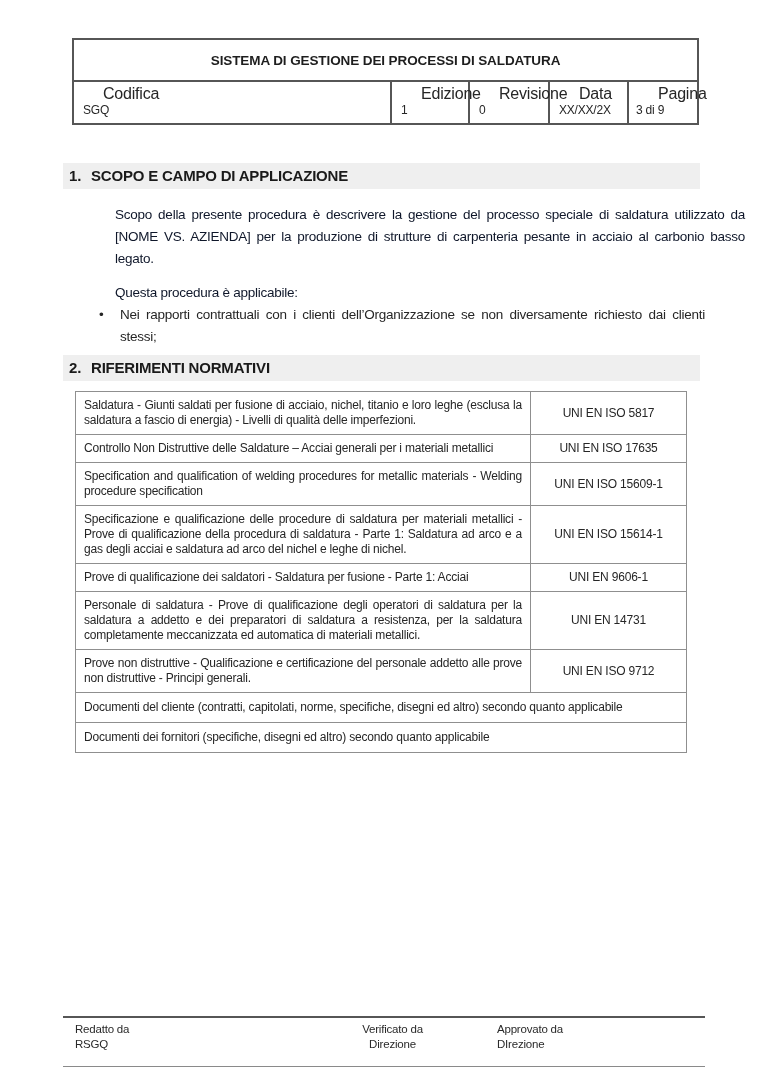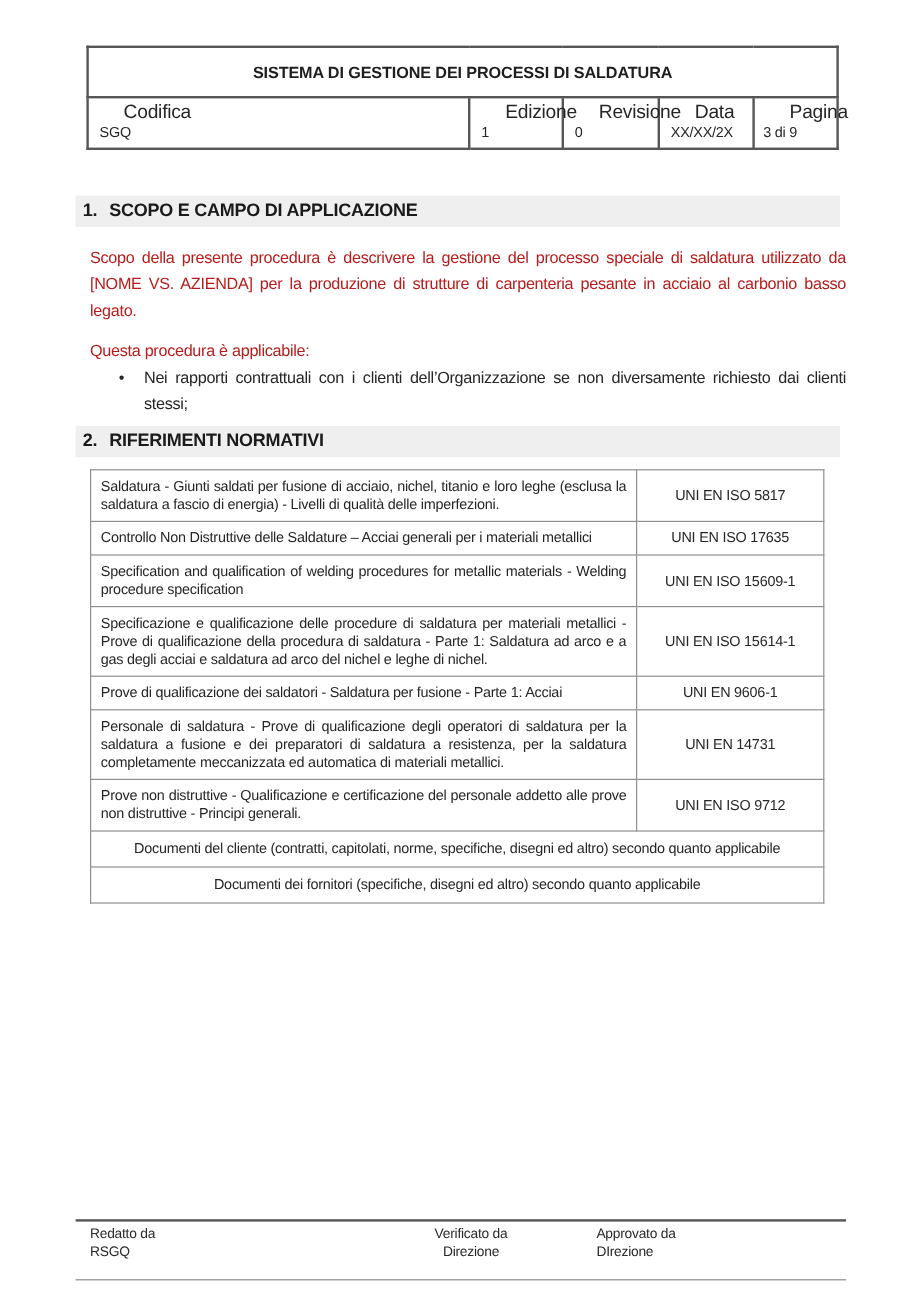--- a/index.html
+++ b/index.html
@@ -28,22 +28,22 @@
   .sec-heading {
     position:relative; margin-left:63px; width:637px; background:#efefef;
     font-weight:bold; font-size:15px; line-height:18px; letter-spacing:-0.2px;
     color:#1a1a1a; padding:4px 0 4px 6px;
   }
   .sec-heading .sec-num { display:inline-block; min-width:22px; }
   .h1-pos { margin-top:40px; }
   .h2-pos { margin-top:7px; }
 
   .par {
-    margin-left:75px; width:630px; font-size:13.5px; line-height:22px;
-    letter-spacing:-0.25px; color:#b91c1c;
+    margin-left:115px; width:630px; font-size:13.5px; line-height:22px;
+    letter-spacing:-0.25px; color:#0f172a;
   }
   .justify { text-align:justify; }
   .par-scope { margin-top:15px; }
   .par-intro { margin-top:12px; }
 
   .bullet-list { margin-left:98px; width:607px; list-style:none; }
   .bullet-list li {
     position:relative; padding-left:22px; font-size:13.5px; line-height:22px;
     letter-spacing:-0.25px; text-align:justify; color:#262626;
   }
@@ -52,21 +52,21 @@
   
   .refs-table {
     margin:10px 0 0 75px; width:611px; border-collapse:collapse; table-layout:fixed;
   }
   .refs-table td {
     border:1px solid #8f8f8f; font-size:12px; line-height:15px;
     letter-spacing:-0.2px; color:#262626;
   }
   .refs-table .desc { padding:6px 8px 6px 8px; text-align:justify; vertical-align:middle; }
   .refs-table .std  { padding:6px 4px; text-align:center; vertical-align:middle; white-space:nowrap; }
-  .refs-table .full { padding:7px 8px; text-align:center; vertical-align:middle; }
+  .refs-table .full { padding:7px 8px; text-align:left; vertical-align:middle; }
 
   
   .footer {
     position:absolute; left:63px; top:1016px; width:642px;
     border-top:2px solid #565656; border-bottom:1.5px solid #8a8a8a;
     padding:4px 0 14px 12px; display:flex;
   }
   .fcol { font-size:11.5px; line-height:15px; letter-spacing:-0.2px; color:#2a2a2a; }
   .fcol-1 { width:213px; }
   .fcol-2 { width:209px;text-align:center; }
@@ -158,21 +158,21 @@
     </tr>
     <tr>
       <td class="desc">Specificazione e qualificazione delle procedure di saldatura per materiali metallici - Prove di qualificazione della procedura di saldatura - Parte 1: Saldatura ad arco e a gas degli acciai e saldatura ad arco del nichel e leghe di nichel.</td>
       <td class="std">UNI EN ISO 15614-1</td>
     </tr>
     <tr>
       <td class="desc">Prove di qualificazione dei saldatori - Saldatura per fusione - Parte 1: Acciai</td>
       <td class="std">UNI EN 9606-1</td>
     </tr>
     <tr>
-      <td class="desc">Personale di saldatura - Prove di qualificazione degli operatori di saldatura per la saldatura a fusione e dei preparatori di saldatura a resistenza, per la saldatura completamente meccanizzata ed automatica di materiali metallici.</td>
+      <td class="desc">Personale di saldatura - Prove di qualificazione degli operatori di saldatura per la saldatura a addetto e dei preparatori di saldatura a resistenza, per la saldatura completamente meccanizzata ed automatica di materiali metallici.</td>
       <td class="std">UNI EN 14731</td>
     </tr>
     <tr>
       <td class="desc">Prove non distruttive - Qualificazione e certificazione del personale addetto alle prove non distruttive - Principi generali.</td>
       <td class="std">UNI EN ISO 9712</td>
     </tr>
     <tr>
       <td class="full" colspan="2">Documenti del cliente (contratti, capitolati, norme, specifiche, disegni ed altro) secondo quanto applicabile</td>
     </tr>
     <tr>

